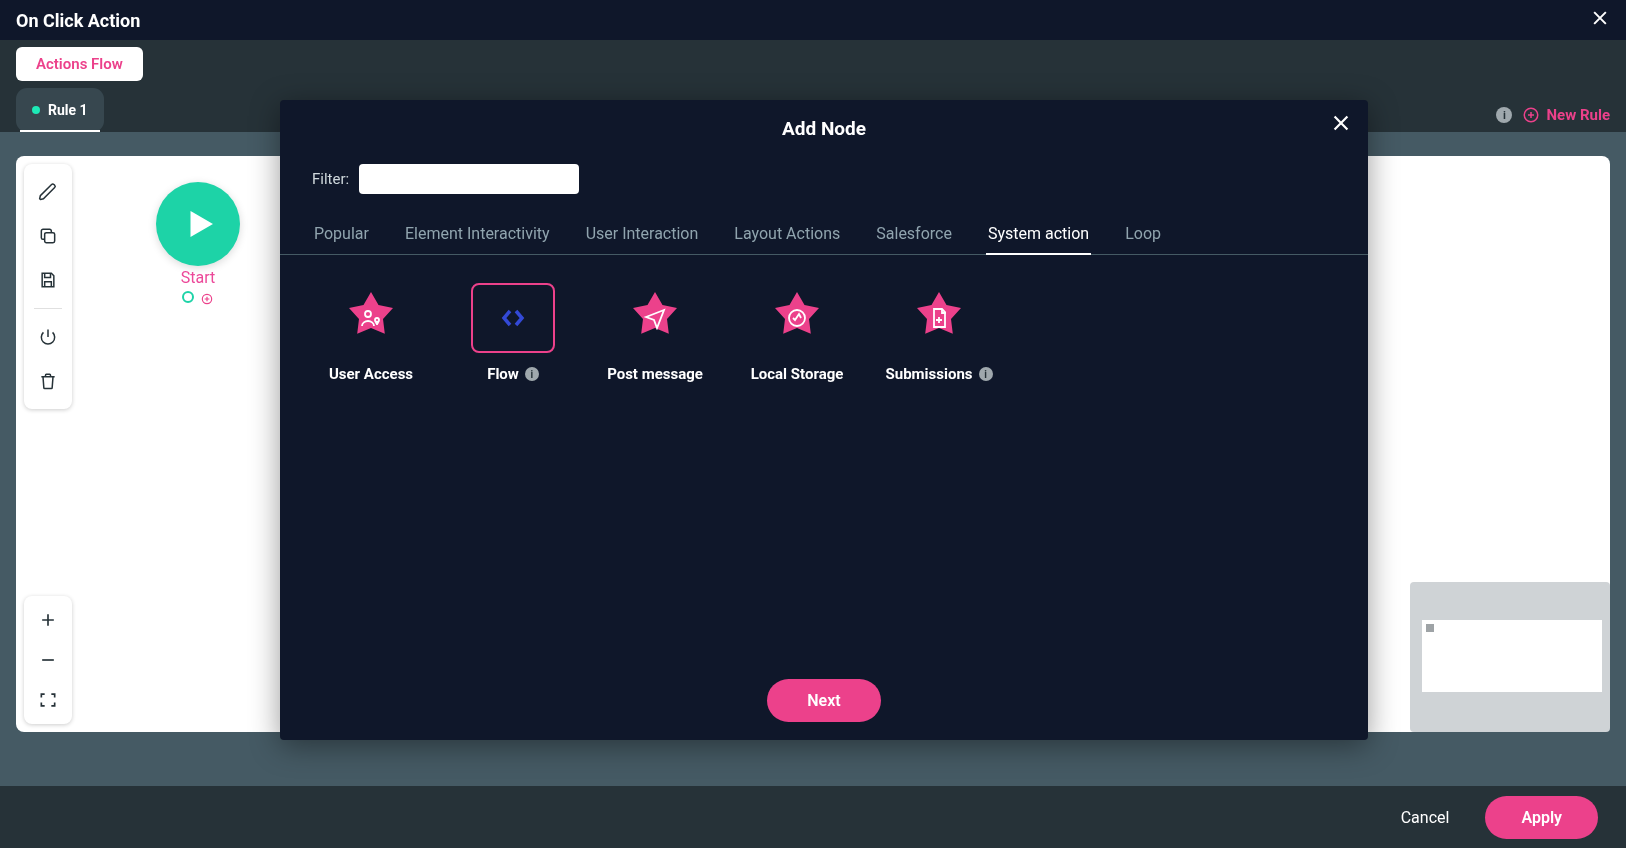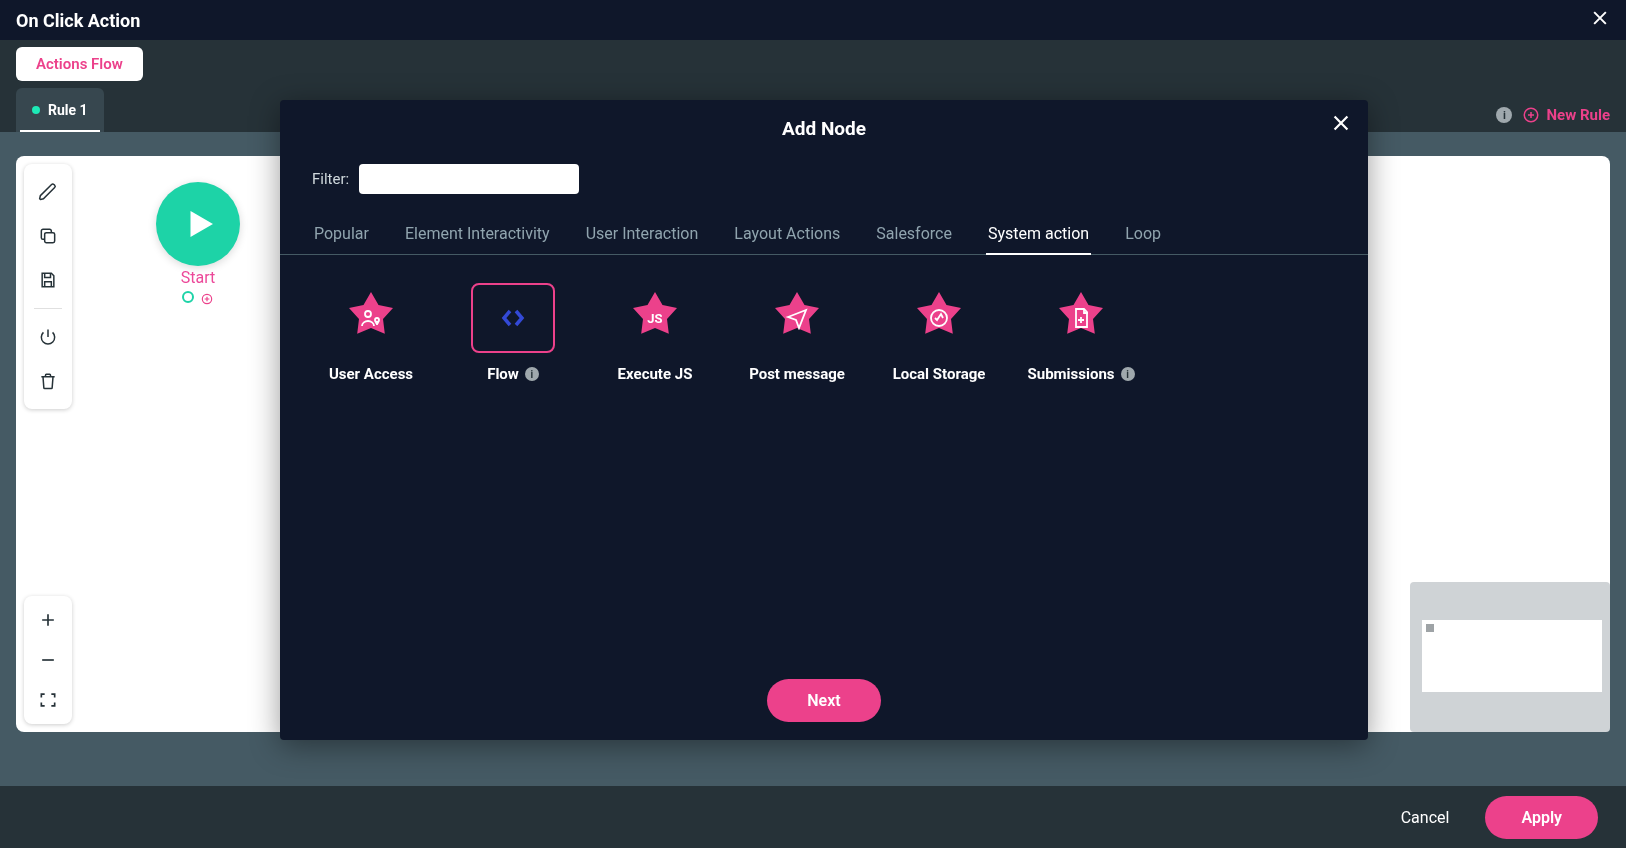--- a/index.html
+++ b/index.html
@@ -52,20 +52,21 @@
     display: flex;
     align-items: center;
     gap: 8px;
     padding: 0 16px;
     border-top-left-radius: 6px;
     border-top-right-radius: 6px;
     font-size: 14px;
     font-weight: 700;
     cursor: pointer;
     position: relative;
+    border-radius: 11px;
   }
   .rule-tab::after {
     content:''; position:absolute; left:4px; right:4px; bottom:0; height:2px; background:#fff;
   }
   .rule-dot {
     width: 8px; height: 8px; background: #1de9b6; border-radius: 50%;
   }
   .rulebar-right {
     margin-left: auto;
     display: flex;
@@ -398,33 +399,20 @@
               </svg>
           </span>
         </div>
       </div>
       <div class="node-label">
         <span>Flow</span>
         <span class="info-badge">i</span>
       </div>
     </div>
 
-    <div class="node-item">
-      <div class="node-icon-wrap">
-        <div class="star-shape">
-          <svg class="starbg" viewBox="0 0 56 56">
-              <use href="#starpath" fill="#ec418b"></use>
-            </svg>
-          <span class="glyph" style="font-size:13px;font-weight:700;color:#fff;">JS</span>
-        </div>
-      </div>
-      <div class="node-label">
-          <span>Execute JS</span>
-        </div>
-    </div>
 
     <div class="node-item">
       <div class="node-icon-wrap">
         <div class="star-shape">
           <svg class="starbg" viewBox="0 0 56 56">
               <use href="#starpath" fill="#ec418b"></use>
             </svg>
           <span class="glyph">
             <svg viewBox="0 0 24 24" fill="none" stroke="#fff" stroke-width="1.8">
                 <path d="M3 11l18-7-7 18-3-8-8-3z"></path>

